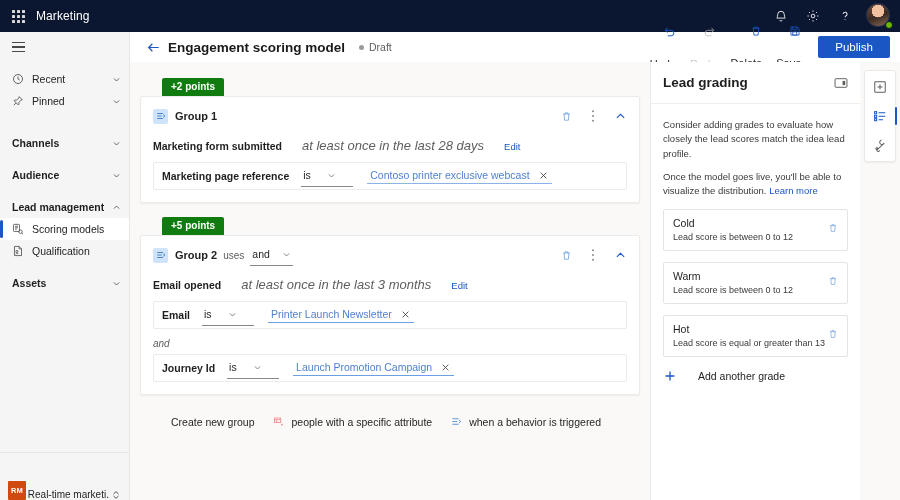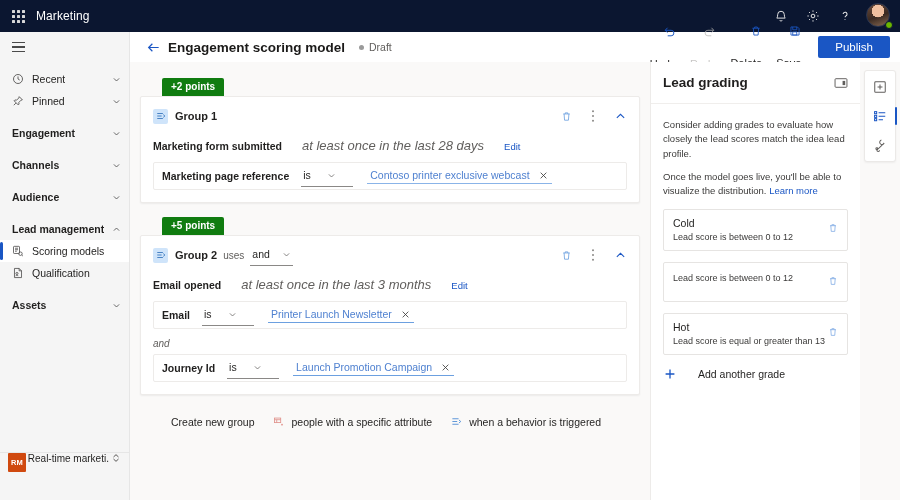--- a/index.html
+++ b/index.html
@@ -72,21 +72,21 @@
   .nav-item .ni-label { margin-left: 4px; white-space: nowrap; overflow: hidden; text-overflow: ellipsis; }
   .nav-item .chev { margin-left: auto; color: #4a4a4a; display: flex; }
   .nav-group { font-weight: 600; color: #201f1e; }
   .nav-group .ni-label { margin-left: 0; }
   .nav-item.selected { background: #ffffff; font-weight: 400; }
   .nav-item.selected::before {
     content: ""; position: absolute; left: 0; top: 2px; bottom: 2px; width: 2.5px; background: #1a56c4; border-radius: 2px;
   }
   .nav-spacer { height: 10px; }
   .env-switcher {
-    height: 48px; border-top: 1px solid #e6e6e6; display: flex; align-items: flex-start;
+    height: 48px; border-top: 1px solid #e6e6e6; display: flex; align-items: flex-end;
     padding: 0 8px 0 8px; gap: 2px; cursor: pointer;
   }
   .env-badge {
     width: 19px; height: 19px; background: #d0490f; color: #fff; font-size: 7.5px; font-weight: 700;
     display: flex; align-items: center; justify-content: center; border-radius: 1px;
   }
   .env-name { font-size: 10px; color: #201f1e; white-space: nowrap; overflow: hidden; }
   .env-caret { margin-left: auto; color: #484644; display: flex; }
 
   
@@ -273,28 +273,20 @@
         <span class="ni-label">Pinned</span>
         <span class="chev">
           <svg width="9" height="9" viewBox="0 0 12 12" fill="none" stroke="#4a4a4a" stroke-width="1.1">
               <path d="M2.5 4.5L6 8l3.5-3.5"></path>
             </svg>
         </span>
       </div>
 
       <div class="nav-spacer"></div>
 
-      <div class="nav-item nav-group">
-        <span class="ni-label">Engagement</span>
-        <span class="chev">
-          <svg width="9" height="9" viewBox="0 0 12 12" fill="none" stroke="#4a4a4a" stroke-width="1.1">
-              <path d="M2.5 4.5L6 8l3.5-3.5"></path>
-            </svg>
-        </span>
-      </div>
 
       <div class="nav-spacer"></div>
 
       <div class="nav-item nav-group">
         <span class="ni-label">Channels</span>
         <span class="chev">
           <svg width="9" height="9" viewBox="0 0 12 12" fill="none" stroke="#4a4a4a" stroke-width="1.1">
               <path d="M2.5 4.5L6 8l3.5-3.5"></path>
             </svg>
         </span>
@@ -629,20 +621,21 @@
             <svg width="10" height="10" viewBox="0 0 16 16" fill="none" stroke="#7aa7e3" stroke-width="1.2">
               <path d="M3.2 4.3h9.6"></path>
                 <path d="M4.5 4.3l.7 9.1h5.6l.7-9.1"></path>
                 <path d="M6.2 4.3V2.7h3.6v1.6"></path>
             </svg>
           </span>
         </div>
 
         <div class="grade-card">
           <div class="grade-txt">
+            <div class="grade-name">Warm</div>
             <div class="grade-desc">Lead score is between 0 to 12</div>
           </div>
           <span class="grade-del">
             <svg width="10" height="10" viewBox="0 0 16 16" fill="none" stroke="#7aa7e3" stroke-width="1.2">
               <path d="M3.2 4.3h9.6"></path>
                 <path d="M4.5 4.3l.7 9.1h5.6l.7-9.1"></path>
                 <path d="M6.2 4.3V2.7h3.6v1.6"></path>
             </svg>
           </span>
         </div>

